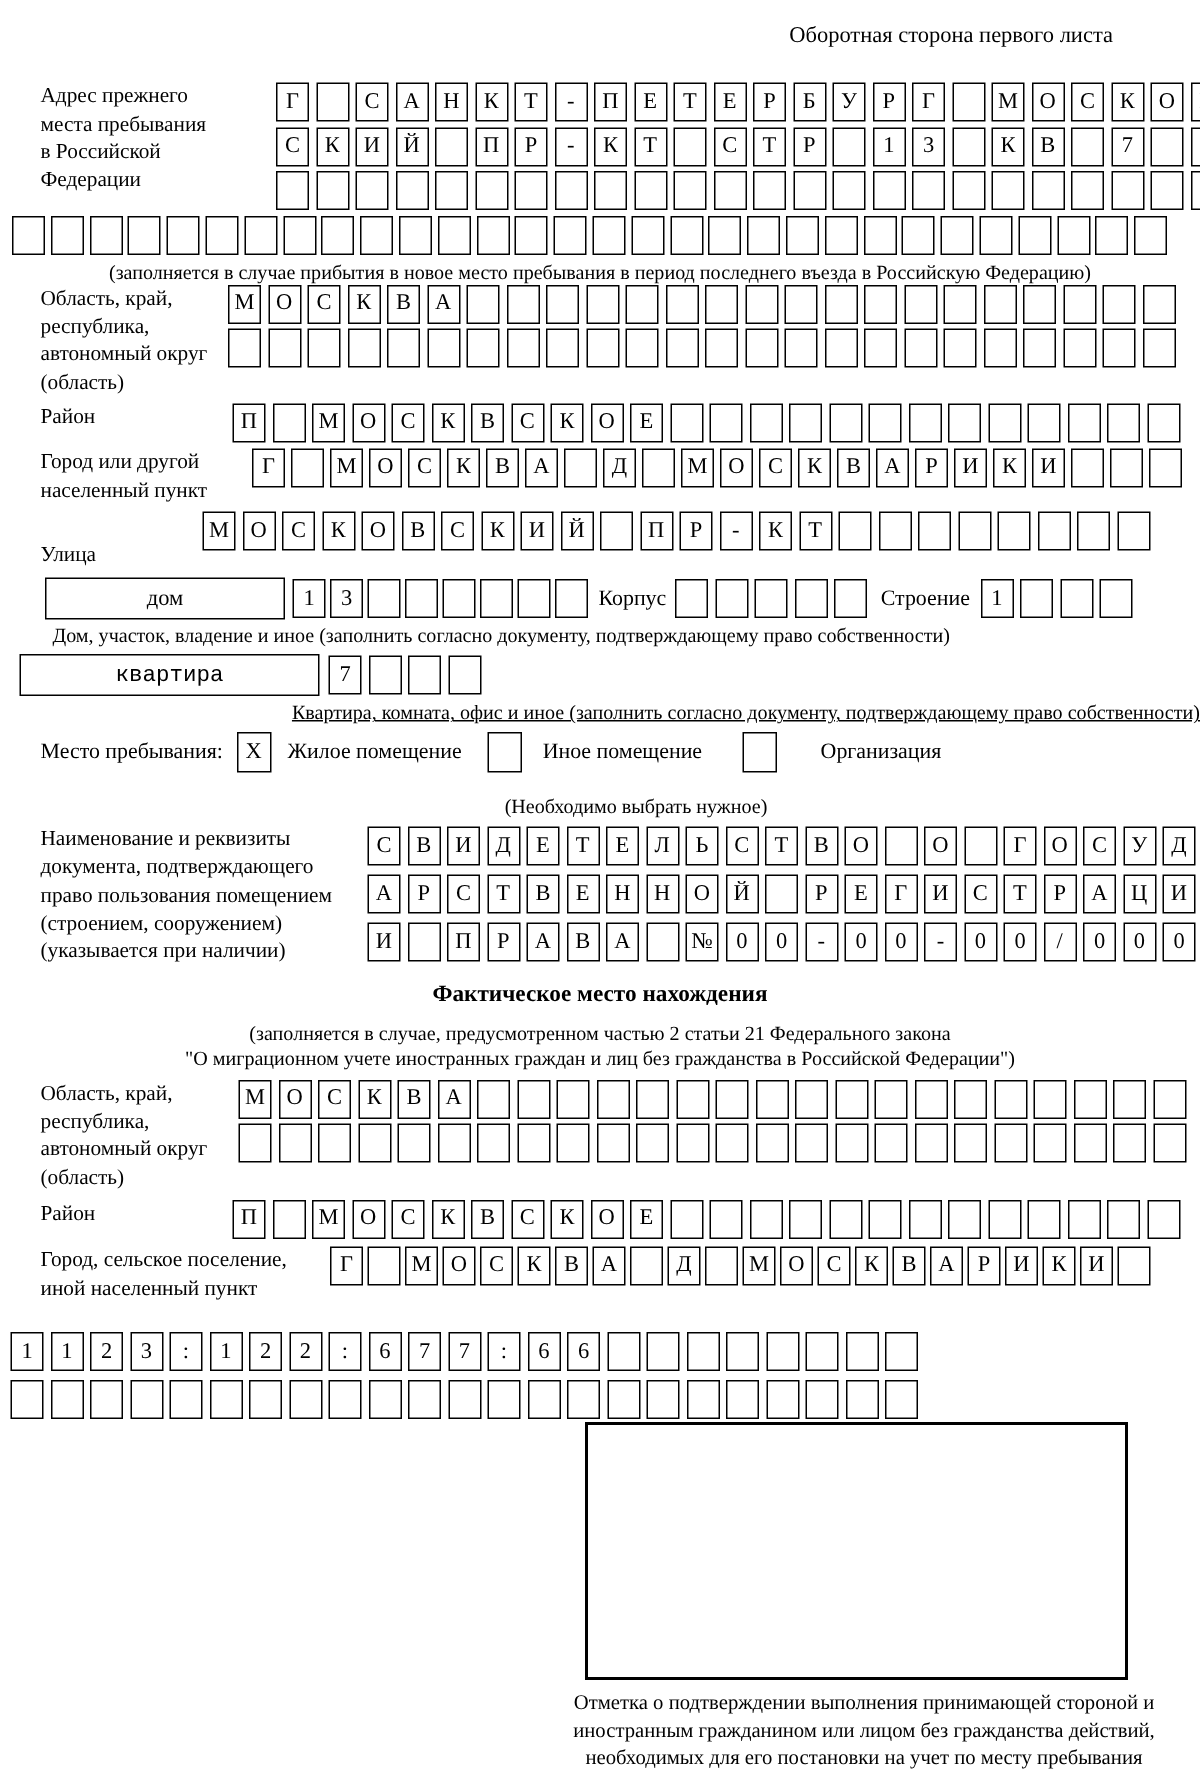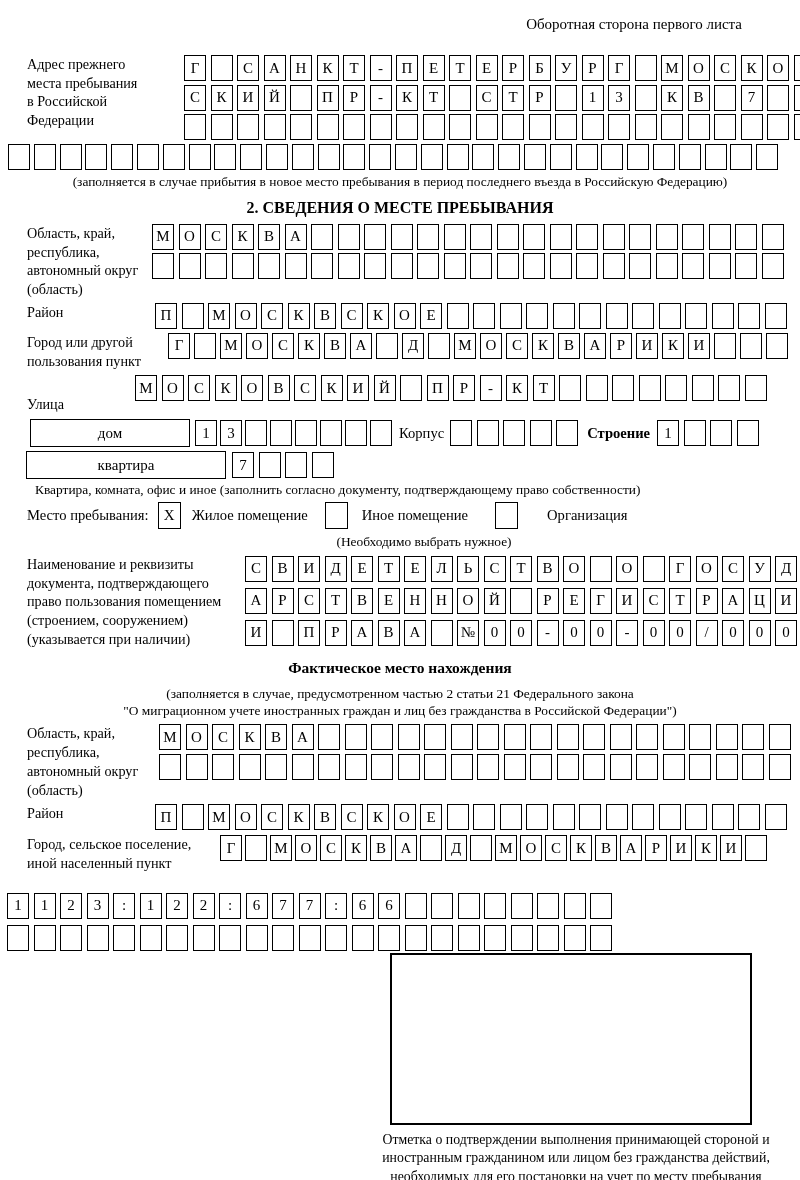--- a/index.html
+++ b/index.html
@@ -137,21 +137,20 @@
       <span class="cell"></span>
       <span class="cell"></span>
       <span class="cell"></span>
       <span class="cell"></span>
       <span class="cell"></span>
       <span class="cell"></span>
       <span class="cell"></span>
     </div>
   <div class="caption" style="margin-top:3px;">(заполняется в случае прибытия в новое место пребывания в период последнего въезда в Российскую Федерацию)</div>
 
-  <div class="sec-title" style="margin:9px 0 7px 0;">2. СВЕДЕНИЯ О МЕСТЕ ПРЕБЫВАНИЯ</div>
 
   <div class="row">
     <div class="lbl" style="width:114px;">Область, край, республика, автономный округ (область)</div>
     <div class="rows" style="margin-left:11px;">
       <div class="cells">
           <span class="cell">М</span>
           <span class="cell">О</span>
           <span class="cell">С</span>
           <span class="cell">К</span>
           <span class="cell">В</span>
@@ -228,21 +227,21 @@
         <span class="cell"></span>
         <span class="cell"></span>
         <span class="cell"></span>
         <span class="cell"></span>
         <span class="cell"></span>
         <span class="cell"></span>
       </div>
   </div>
 
   <div class="row" style="margin-top:4px;">
-    <div class="lbl" style="width:126px;">Город или другой пользования пункт</div>
+    <div class="lbl" style="width:126px;">Город или другой населенный пункт</div>
     <div class="cells" style="margin-left:15px;gap:4px;">
         <span class="cell">Г</span>
         <span class="cell"></span>
         <span class="cell">М</span>
         <span class="cell">О</span>
         <span class="cell">С</span>
         <span class="cell">К</span>
         <span class="cell">В</span>
         <span class="cell">А</span>
         <span class="cell"></span>
@@ -307,50 +306,51 @@
         <span class="cell"></span>
       </div>
     <div class="inline-lbl" style="margin-left:7px;">Корпус</div>
     <div class="cells" style="margin-left:6px;">
         <span class="cell"></span>
         <span class="cell"></span>
         <span class="cell"></span>
         <span class="cell"></span>
         <span class="cell"></span>
       </div>
-    <div class="inline-lbl" style="margin-left:9px;font-weight:bold;">Строение</div>
+    <div class="inline-lbl" style="margin-left:9px;">Строение</div>
     <div class="cells" style="margin-left:7px;">
         <span class="cell">1</span>
         <span class="cell"></span>
         <span class="cell"></span>
         <span class="cell"></span>
       </div>
   </div>
+  <div class="caption" style="text-align:left;margin-left:35px;margin-top:2px;">Дом, участок, владение и иное (заполнить согласно документу, подтверждающему право собственности)</div>
 
   <div class="row" style="margin-top:4px;align-items:center;">
-    <div class="widebox" style="width:200px;margin-left:26px;">квартира</div>
+    <div class="widebox" style="width:200px;margin-left:13px;font-family:Liberation Mono, monospace;">квартира</div>
     <div class="cells" style="margin-left:6px;">
         <span class="cell">7</span>
         <span class="cell"></span>
         <span class="cell"></span>
         <span class="cell"></span>
       </div>
   </div>
-  <div class="caption" style="text-align:left;margin-left:35px;margin-top:2px;">Квартира, комната, офис и иное (заполнить согласно документу, подтверждающему право собственности)</div>
+  <div class="caption" style="text-align:right;margin-left:35px;margin-top:2px;text-decoration:underline;">Квартира, комната, офис и иное (заполнить согласно документу, подтверждающему право собственности)</div>
 
   <div class="row" style="margin-top:4px;align-items:center;">
     <div class="inline-lbl" style="margin-left:27px;">Место пребывания:</div>
     <div class="cb" style="margin-left:9px;">X</div>
     <div class="inline-lbl" style="margin-left:11px;">Жилое помещение</div>
     <div class="cb" style="margin-left:17px;"></div>
     <div class="inline-lbl" style="margin-left:14px;">Иное помещение</div>
     <div class="cb" style="margin-left:27px;"></div>
     <div class="inline-lbl" style="margin-left:29px;">Организация</div>
   </div>
-  <div class="caption" style="margin-top:4px;padding-left:48px;">(Необходимо выбрать нужное)</div>
+  <div class="caption" style="margin-top:14px;padding-left:48px;">(Необходимо выбрать нужное)</div>
 
   <div class="row" style="margin-top:4px;">
     <div class="lbl" style="width:208px;">Наименование и реквизиты документа, подтверждающего право пользования помещением (строением, сооружением) (указывается при наличии)</div>
     <div class="rows" style="margin-left:10px;margin-top:1px;gap:6px;">
       <div class="cells">
           <span class="cell">С</span>
           <span class="cell">В</span>
           <span class="cell">И</span>
           <span class="cell">Д</span>
           <span class="cell">Е</span>

